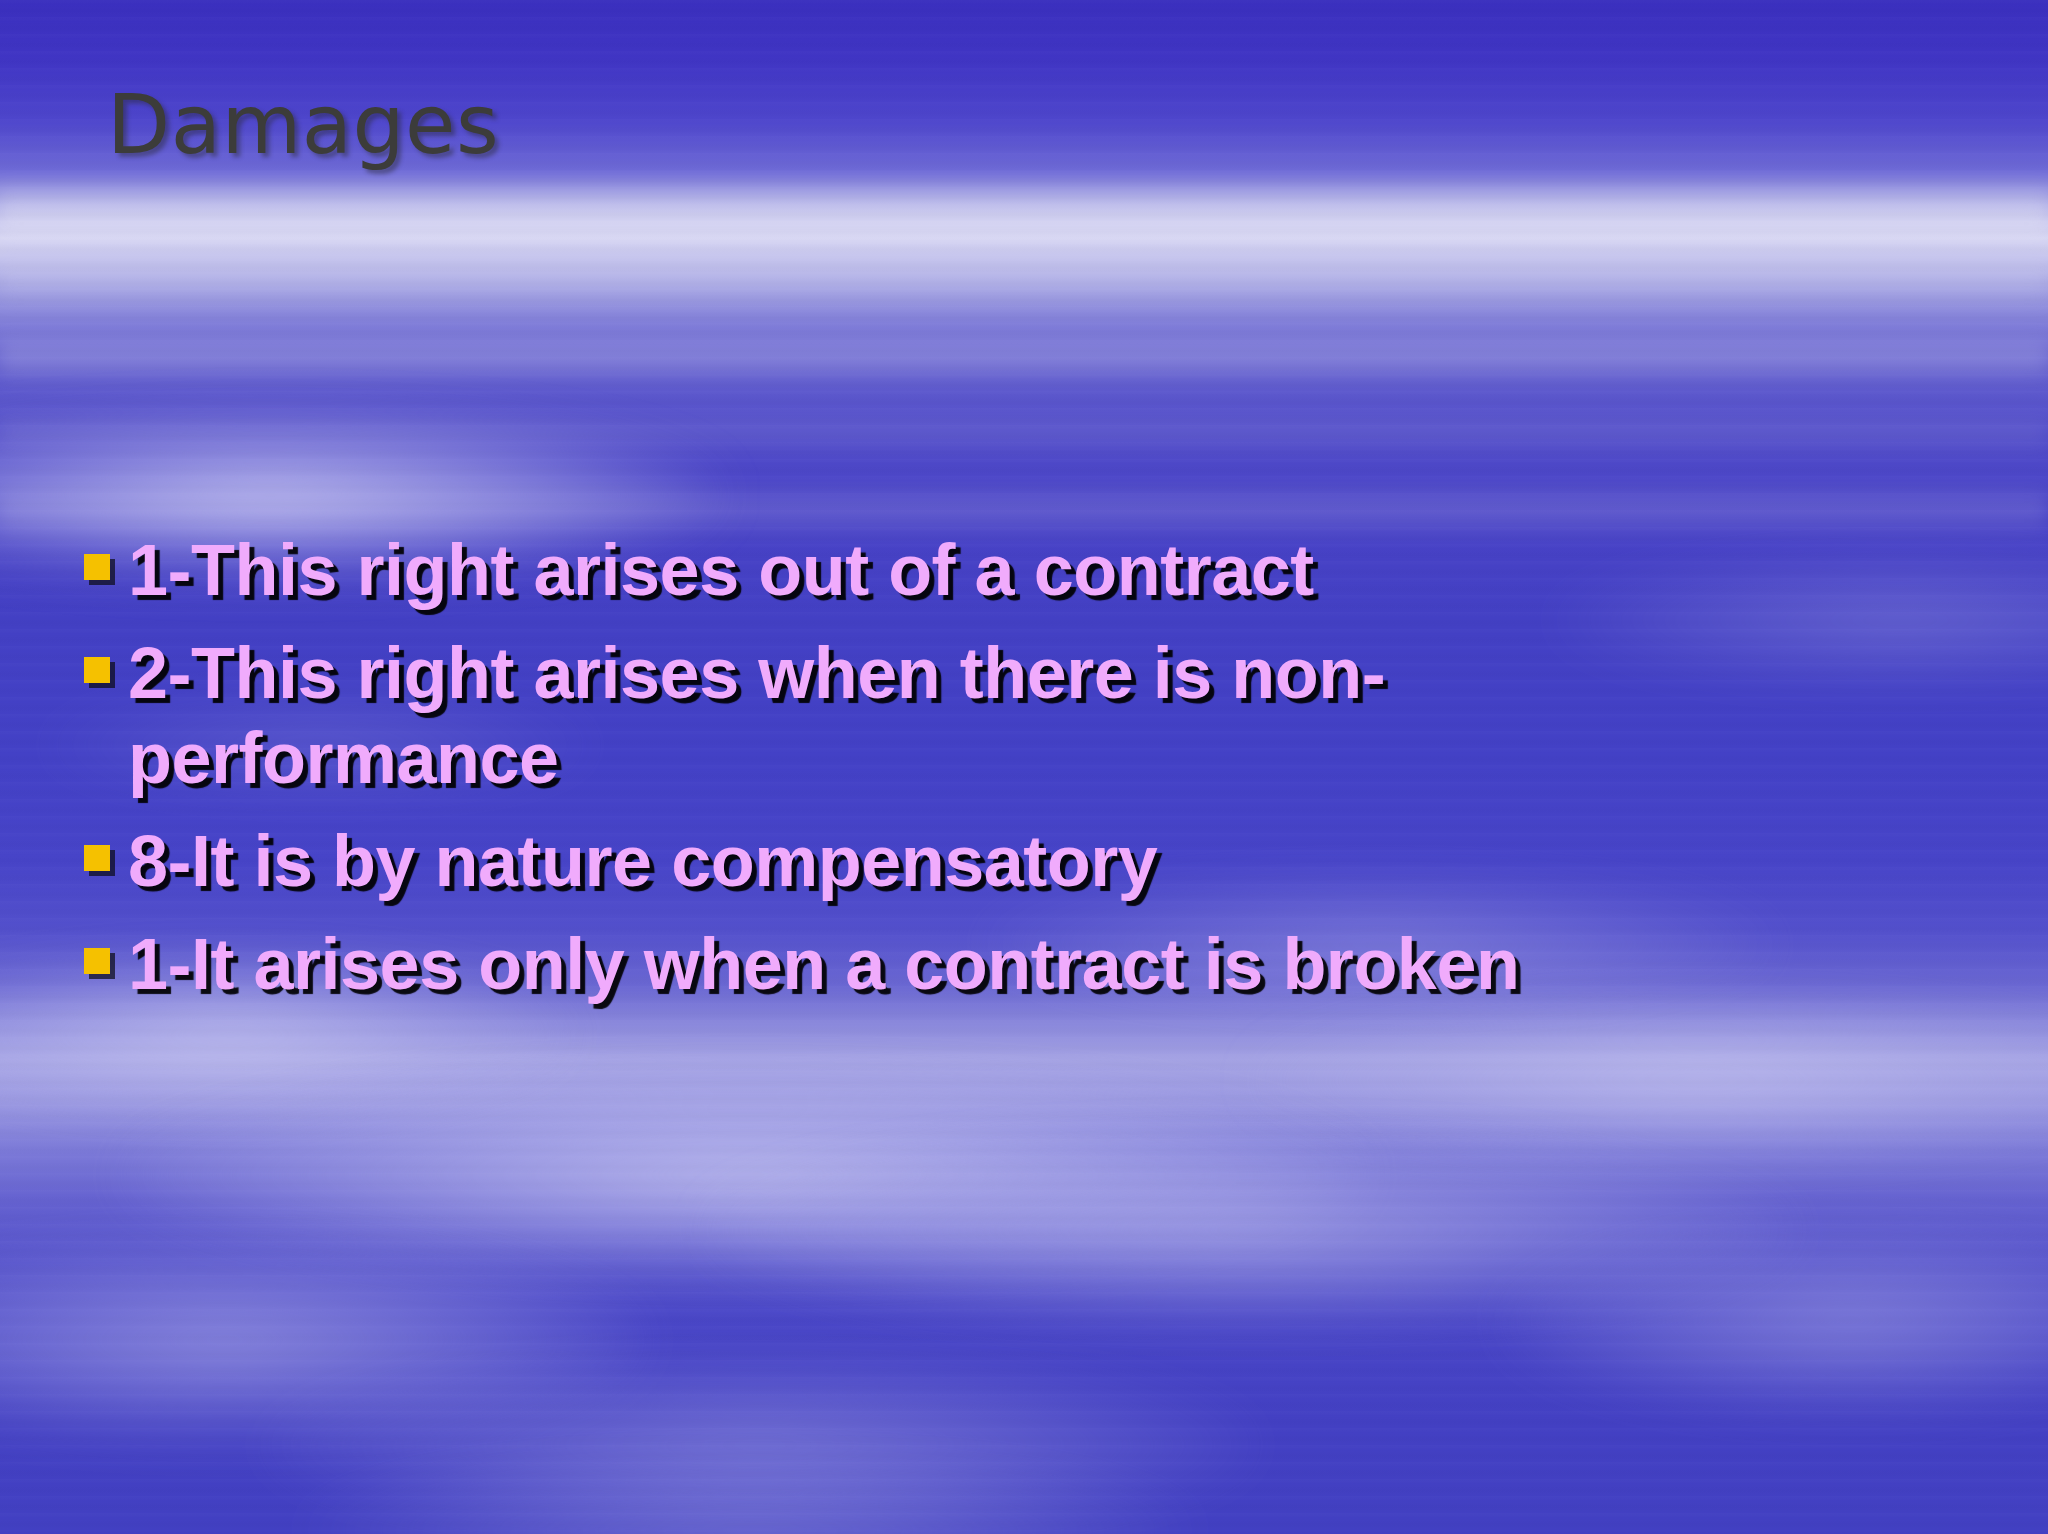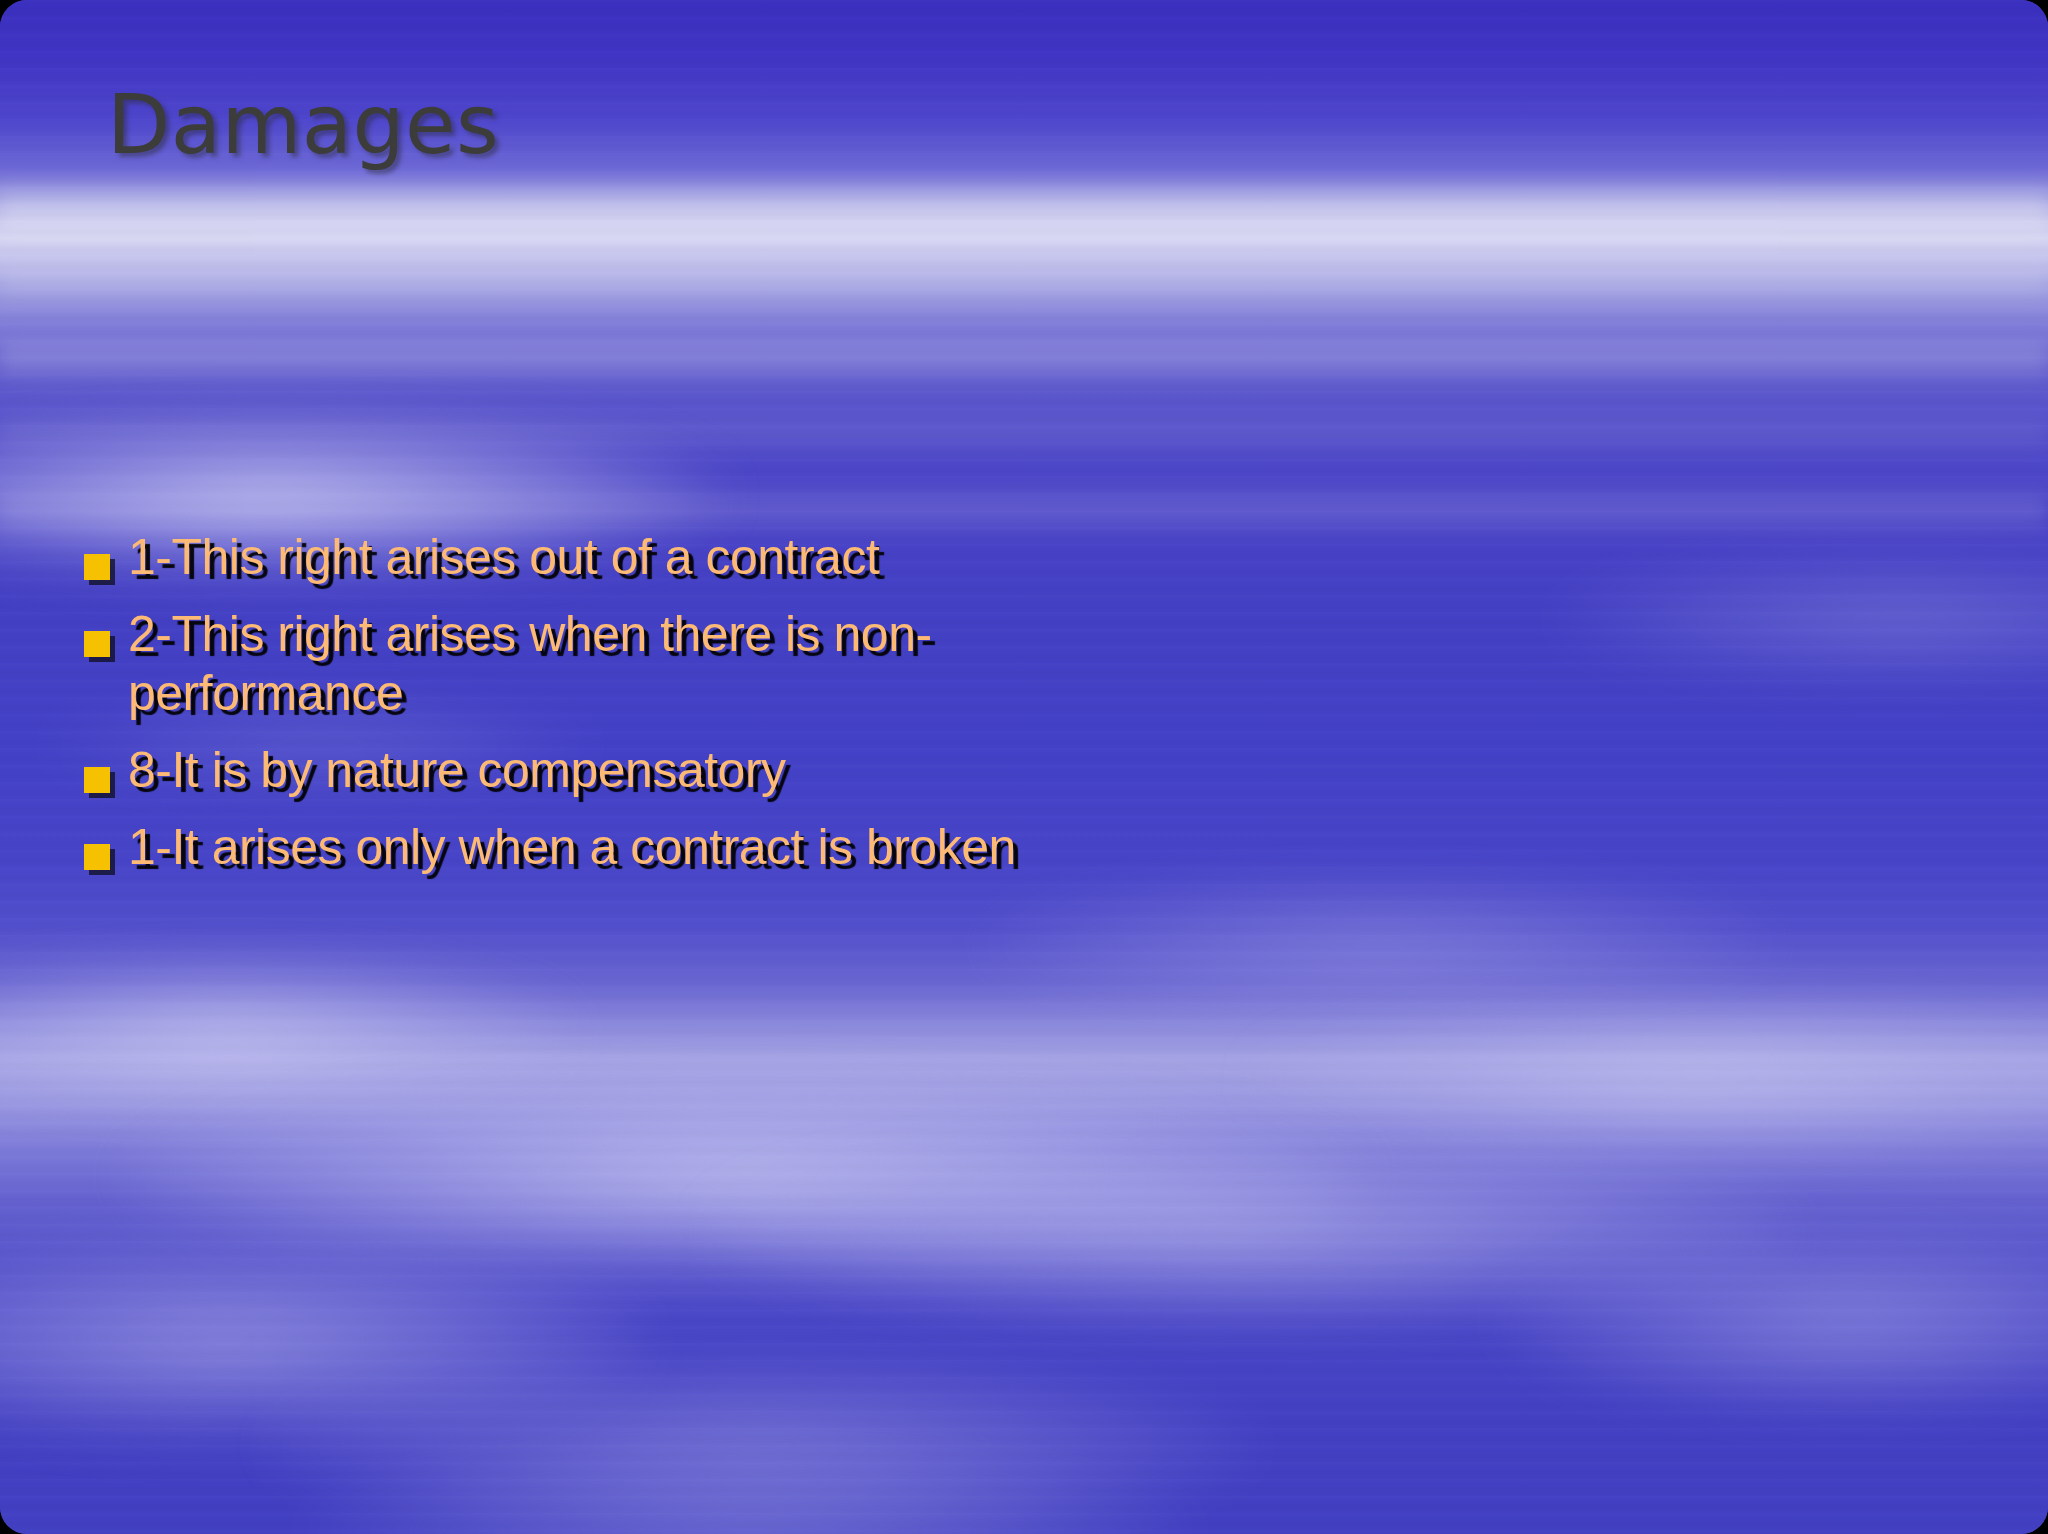--- a/index.html
+++ b/index.html
@@ -14,21 +14,20 @@
     overflow: hidden;
     font-family: "Liberation Sans", sans-serif;
   }
 
   .slide {
     position: relative;
     width: 2048px;
     height: 1534px;
     overflow: hidden;
     background: #3e3ec0;
-    border-radius: 27px;
   }
 
   
 
   
   .bg-base {
     position: absolute;
     inset: 0;
     background: linear-gradient(
       to bottom,
@@ -156,24 +155,24 @@
     width: 26px;
     height: 26px;
     margin-top: 26px;
     margin-right: 18px;
     background: #f5c100;
     box-shadow: 5px 5px 0 rgba(10,10,20,0.70);
   }
 
   .bullet-text {
     flex: 1 1 auto;
-    color: #fdba74;
+    color: #f0abfc;
     font-family: "Liberation Sans", sans-serif;
-    font-size: 50px;
-    font-weight: 400;
+    font-size: 72px;
+    font-weight: 700;
     line-height: 1.18;
     letter-spacing: -0.5px;
     text-shadow: 5px 5px 1px rgba(0,0,0,0.92);
     white-space: pre-line;
   }
 </style>
 </head>
 <body>
 
 <div class="slide">

